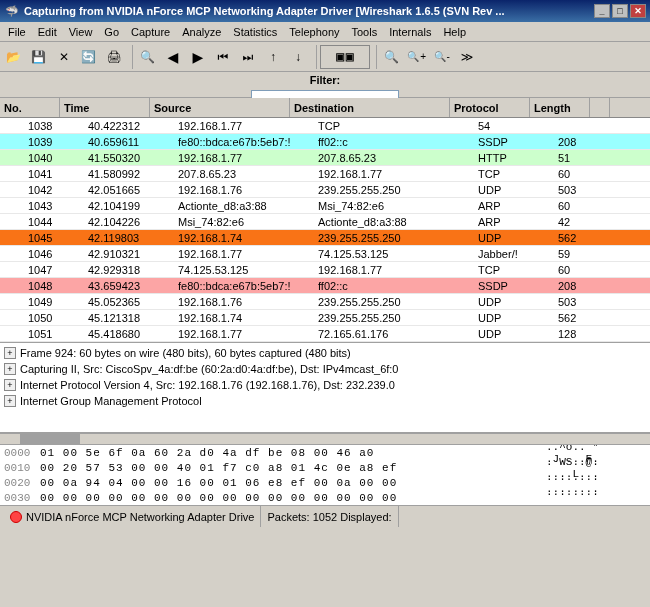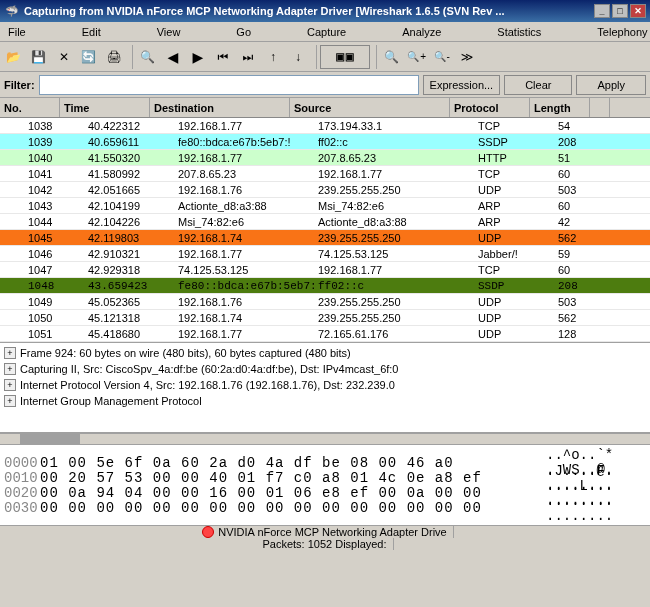--- a/index.html
+++ b/index.html
@@ -55,21 +55,20 @@
     .title-btn.close { background: #c04040; color: white; }
 
     
     #menubar {
       background: #d4d0c8;
       height: 20px;
       display: flex;
       align-items: center;
       border-bottom: 1px solid #a0a0a0;
       padding: 0 2px;
-      gap: 44px;
     }
     .menu-item {
       padding: 2px 6px;
       cursor: pointer;
       height: 100%;
       display: flex;
       align-items: center;
       font-size: 11px;
     }
 
@@ -115,20 +114,21 @@
 
     
     #filterbar {
       background: #d4d0c8;
       height: 26px;
       display: flex;
       align-items: center;
       padding: 2px 4px;
       gap: 4px;
       border-bottom: 1px solid #a0a0a0;
+      flex-direction: column;
     }
     #filter-label {
       font-size: 11px;
       font-weight: bold;
     }
     #filter-input {
       flex: 1;
       height: 20px;
       border: 1px solid #7f9db9;
       background: white;
@@ -239,46 +239,45 @@
     #details-hscroll-bar {
       width: 60px;
       height: 10px;
       background: #a0a0a0;
       margin-left: 10px;
     }
 
     
     #hex-pane {
       background: white;
-      height: 80px;
+      height: 60px;
       overflow: hidden;
-      padding: 10px 4px;
+      padding: 0 4px;
       font-family: 'Courier New', monospace;
-      font-size: 14px;
+      font-size: 11px;
     }
     .hex-row {
       display: flex;
       height: 15px;
       align-items: center;
       gap: 4px;
     }
     .hex-offset { color: #888; width: 32px; }
     .hex-bytes { flex: 1; letter-spacing: 1px; }
     .hex-ascii { color: #000; width: 100px; margin-left: 47px; }
 
     
     #statusbar {
       background: #d4d0c8;
       height: 22px;
       display: flex;
       align-items: center;
       border-top: 1px solid #a0a0a0;
       padding: 0 4px;
       gap: 0;
-      flex-direction: column;
     }
     .status-segment {
       height: 100%;
       display: flex;
       align-items: center;
       padding: 0 6px;
       border-right: 1px solid #a0a0a0;
       font-size: 11px;
       gap: 4px;
     }
@@ -347,32 +346,31 @@
   <input id="filter-input" type="text" style="">
   <button id="expr-btn">Expression...</button>
   <button class="filter-btn">Clear</button>
   <button class="filter-btn">Apply</button>
 </div>
 
 <div id="packet-list">
   <div id="packet-header">
     <div class="col-header">No.</div>
     <div class="col-header">Time</div>
+    <div class="col-header">Source</div>
     <div class="col-header">Destination</div>
-    <div class="col-header">Source</div>
     <div class="col-header">Protocol</div>
     <div class="col-header">Length</div>
     <div class="col-header"></div>
   </div>
   <div id="packet-rows">
       <div class="packet-row">
         <div class="cell">1038</div>
         <div class="cell">40.422312</div>
         <div class="cell">192.168.1.77</div>
-        <div class="cell">173.194.33.1</div>
         <div class="cell">TCP</div>
         <div class="cell">54</div>
         <div class="cell"></div>
       </div>
       <div class="packet-row" style="background: rgb(153, 255, 255);">
         <div class="cell">1039</div>
         <div class="cell">40.659611</div>
         <div class="cell">fe80::bdca:e67b:5eb7:!</div>
         <div class="cell">ff02::c</div>
         <div class="cell">SSDP</div>
@@ -444,21 +442,21 @@
       </div>
       <div class="packet-row">
         <div class="cell">1047</div>
         <div class="cell">42.929318</div>
         <div class="cell">74.125.53.125</div>
         <div class="cell">192.168.1.77</div>
         <div class="cell">TCP</div>
         <div class="cell">60</div>
         <div class="cell"></div>
       </div>
-      <div class="packet-row" style="background: #4d7c0f; font-family: Liberation Mono, monospace;">
+      <div class="packet-row" style="background: #fca5a5;">
         <div class="cell">1048</div>
         <div class="cell">43.659423</div>
         <div class="cell">fe80::bdca:e67b:5eb7:!</div>
         <div class="cell">ff02::c</div>
         <div class="cell">SSDP</div>
         <div class="cell">208</div>
         <div class="cell"></div>
       </div>
       <div class="packet-row">
         <div class="cell">1049</div>

